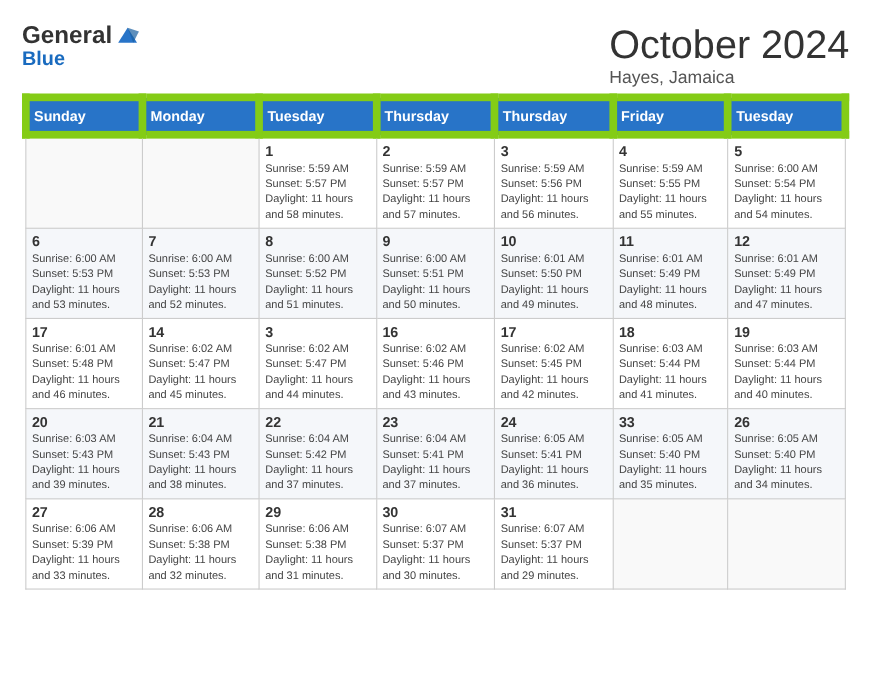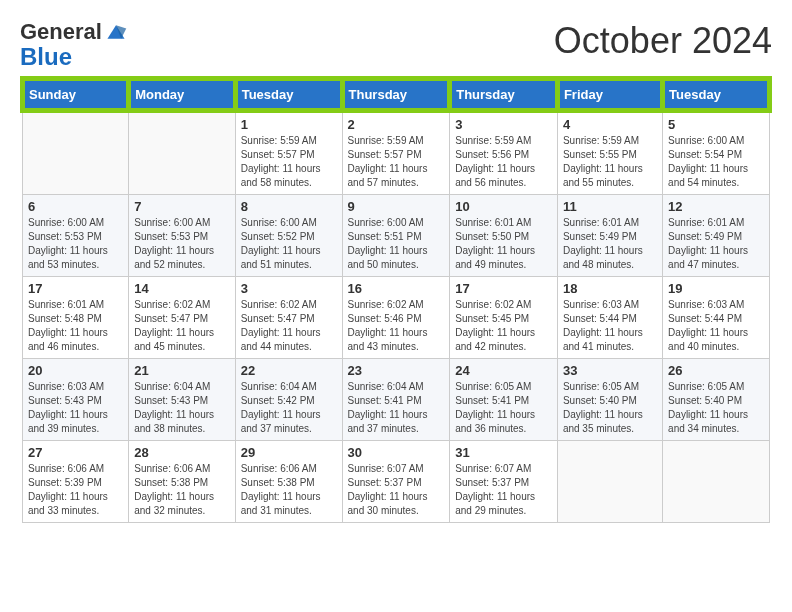--- a/index.html
+++ b/index.html
@@ -20,21 +20,21 @@
       display: flex;
       align-items: center;
     }
     .logo-text-general {
       font-size: 22px;
       font-weight: bold;
       color: #333;
       line-height: 1.1;
     }
     .logo-text-blue {
-      font-size: 24px;
+      font-size: 18px;
       font-weight: bold;
       color: #1a6bbf;
       line-height: 1.1;
     }
     .logo-icon {
       width: 24px;
       height: 24px;
       margin-left: 2px;
     }
     .month-title-area {
@@ -57,21 +57,21 @@
       border-collapse: collapse;
       border: 1px solid #ccc;
     }
     thead tr th {
       background-color: #2874c8;
       color: #fff;
       font-size: 13px;
       font-weight: bold;
       padding: 6px 4px;
       text-align: left;
-      border: 5px solid #84cc16;
+      border: 7px solid #84cc16;
     }
     tbody tr td {
       border: 1px solid #ccc;
       vertical-align: top;
       padding: 4px 5px;
       width: 113px;
       min-height: 70px;
       background: #fff;
     }
     tbody tr:nth-child(even) td {
@@ -106,20 +106,21 @@
           <polygon points="14,6 26,10 20,22" fill="#1a5fa0" opacity="0.7"></polygon>
         </svg>
       </div>
       <div>
         <span class="logo-text-blue">Blue</span>
       </div>
     </div>
   </div>
   <div class="month-title-area">
     <div class="month-title">October 2024</div>
+    <div class="location">Hayes, Jamaica</div>
   </div>
 </div>
 
 <div class="calendar-wrapper">
   <table>
     <thead>
       <tr>
       <th>Sunday</th>
           <th>Monday</th>
           <th>Tuesday</th>

